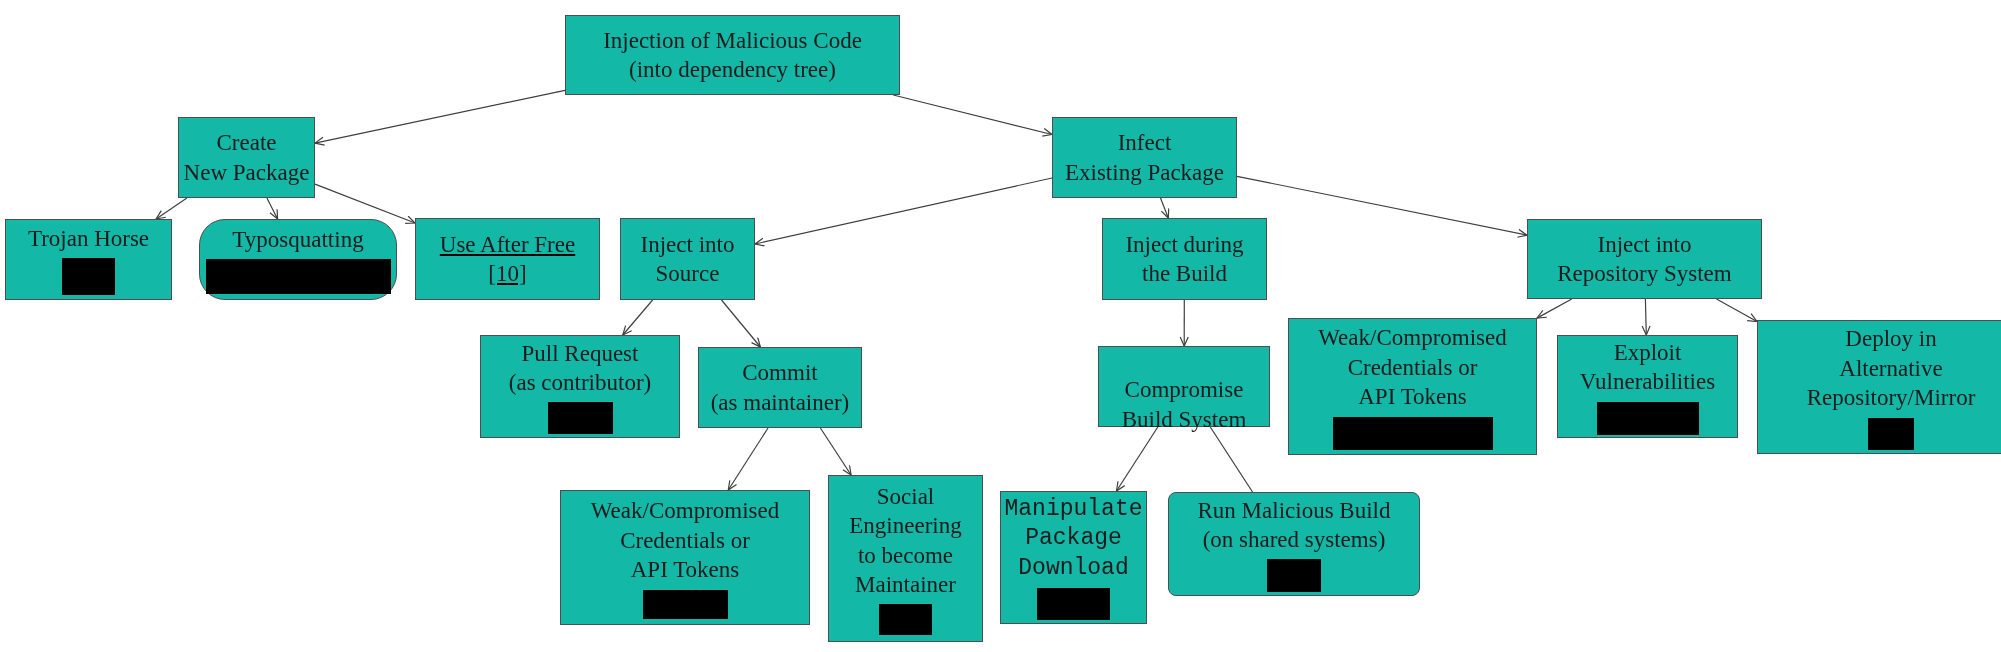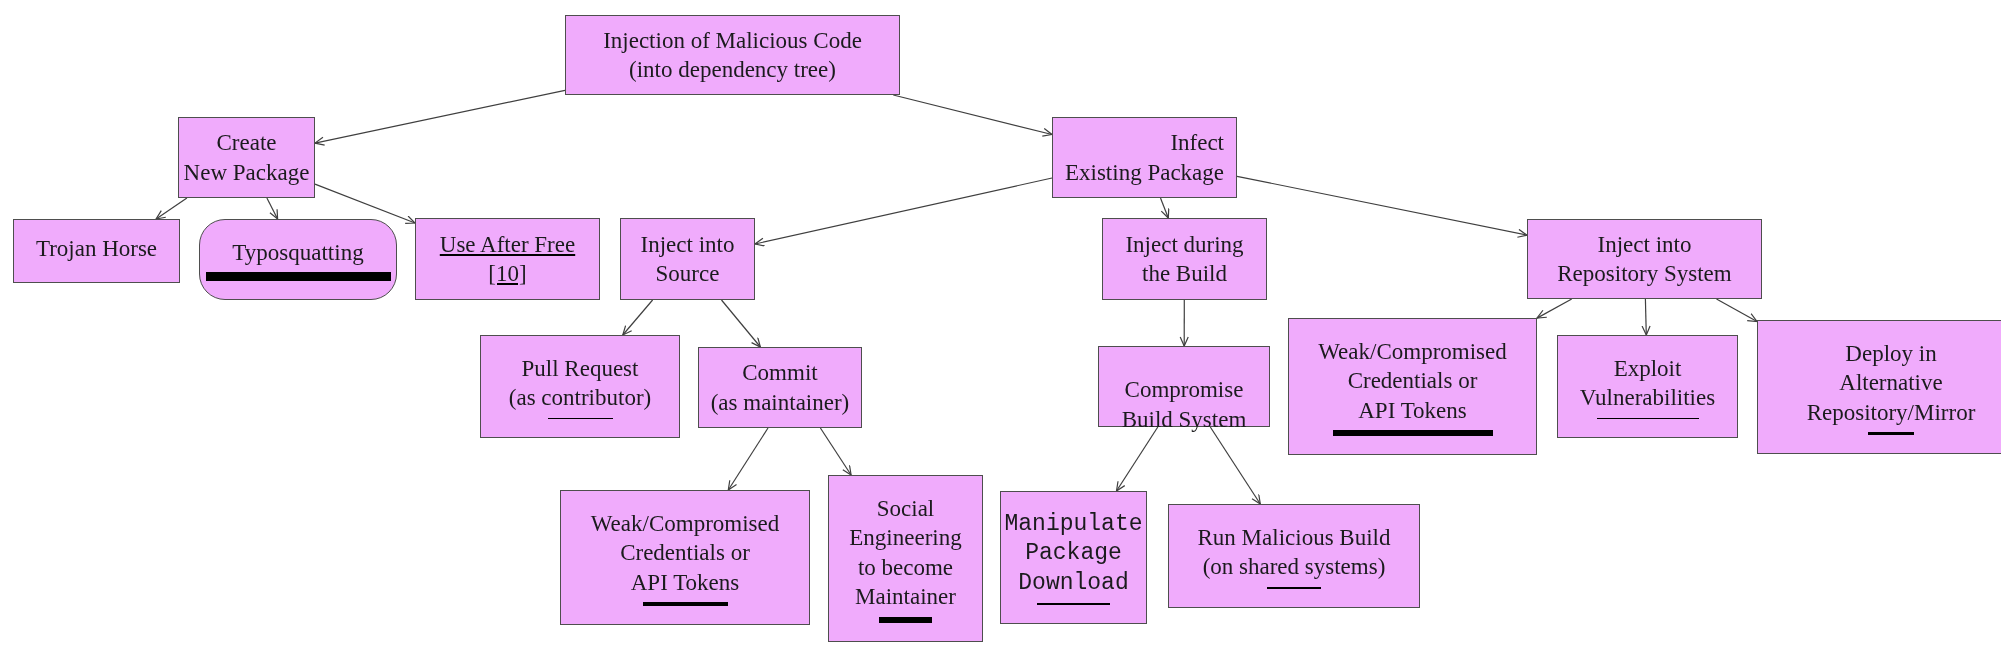--- a/index.html
+++ b/index.html
@@ -18,28 +18,28 @@
   #edges {
     position: absolute;
     left: 0;
     top: 0;
     width: 2001px;
     height: 652px;
   }
   .node {
     position: absolute;
     box-sizing: border-box;
-    background: #f0abfc;
+    background: #14b8a6;
     border: 1px solid #4e4e4e;
     display: flex;
     flex-direction: column;
     align-items: center;
     justify-content: center;
     text-align: center;
-    padding: 18px 3px;
+    padding: 2px 3px;
   }
   .node-label {
     white-space: pre-line;
     font-size: 23px;
     line-height: 1.28;
     color: #1b1b1d;
   }
   .redact {
     margin-top: 5px;
     background: #000000;
@@ -76,24 +76,24 @@
     </svg>
 <div class="node" style="left: 565px; top: 15px; width: 335px; height: 80px; border-color: rgb(78, 78, 78);">
       <div class="node-label" style="color: rgb(27, 27, 29);">Injection of Malicious Code
 (into dependency tree)</div>
     </div>
     <div class="node" style="left: 178px; top: 117px; width: 137px; height: 81px; border-color: rgb(78, 78, 78);">
       <div class="node-label" style="color: rgb(27, 27, 29);">Create
 New Package</div>
     </div>
     <div class="node" style="left: 1052px; top: 117px; width: 185px; height: 81px; border-color: rgb(78, 78, 78);">
-      <div class="node-label" style="color: rgb(27, 27, 29); text-align: right;">Infect
+      <div class="node-label" style="color: rgb(27, 27, 29);">Infect
 Existing Package</div>
     </div>
-    <div class="node" style="left: 13px; top: 219px; width: 167px; height: 64px; border-color: rgb(78, 78, 78);">
+    <div class="node" style="left: 5px; top: 219px; width: 167px; height: 81px; border-color: rgb(78, 78, 78);">
       <div class="node-label" style="color: rgb(27, 27, 29);">Trojan Horse</div>
       <div class="redact" style="width: 53px; height: 37px; background: rgb(0, 0, 0);"></div>
     </div>
     <div class="node" style="left: 199px; top: 219px; width: 198px; height: 81px; border-color: rgb(78, 78, 78); border-radius: 26px;">
       <div class="node-label" style="color: rgb(27, 27, 29);">Typosquatting</div>
       <div class="redact" style="width: 185px; height: 35px; background: rgb(0, 0, 0);"></div>
     </div>
     <div class="node" style="left: 415px; top: 218px; width: 185px; height: 82px; border-color: rgb(78, 78, 78); text-decoration: underline;">
       <div class="node-label" style="color: rgb(27, 27, 29);">Use After Free
 [10]</div>
@@ -135,21 +135,21 @@
     <div class="node" style="left: 1098px; top: 346px; width: 172px; height: 81px; border-color: rgb(78, 78, 78);">
       <div class="node-label" style="color: rgb(27, 27, 29); margin-top: 36px;">Compromise
 Build System</div>
     </div>
     <div class="node" style="left: 1000px; top: 491px; width: 147px; height: 133px; border-color: rgb(78, 78, 78);">
       <div class="node-label" style="color: rgb(27, 27, 29); font-family: Liberation Mono, monospace;">Manipulate
 Package
 Download</div>
       <div class="redact" style="width: 73px; height: 32px; background: rgb(0, 0, 0);"></div>
     </div>
-    <div class="node" style="left: 1168px; top: 504px; width: 252px; height: 104px; border-color: rgb(78, 78, 78);">
+    <div class="node" style="left: 1168px; top: 492px; width: 252px; height: 104px; border-color: rgb(78, 78, 78); border-radius: 8px;">
       <div class="node-label" style="color: rgb(27, 27, 29);">Run Malicious Build
 (on shared systems)</div>
       <div class="redact" style="width: 54px; height: 33px; background: rgb(0, 0, 0);"></div>
     </div>
     <div class="node" style="left: 1288px; top: 318px; width: 249px; height: 137px; border-color: rgb(78, 78, 78);">
       <div class="node-label" style="color: rgb(27, 27, 29);">Weak/Compromised
 Credentials or
 API Tokens</div>
       <div class="redact" style="width: 160px; height: 33px; background: rgb(0, 0, 0);"></div>
     </div>

